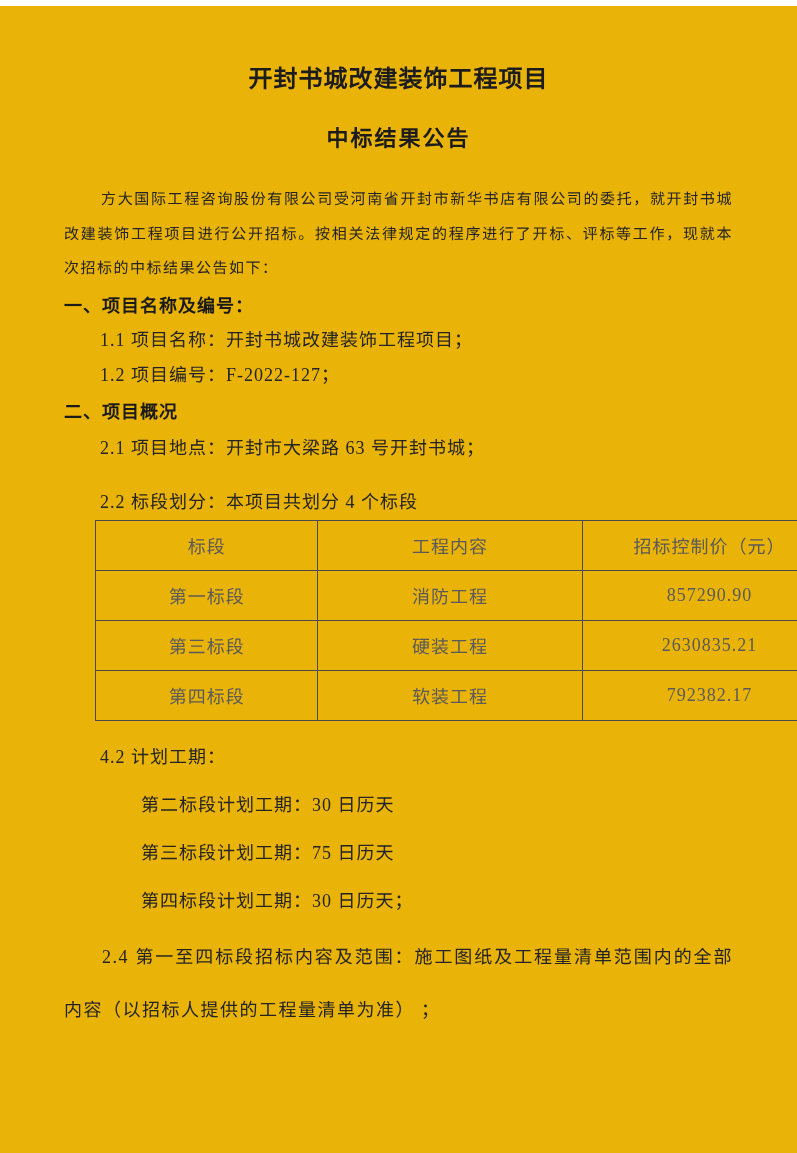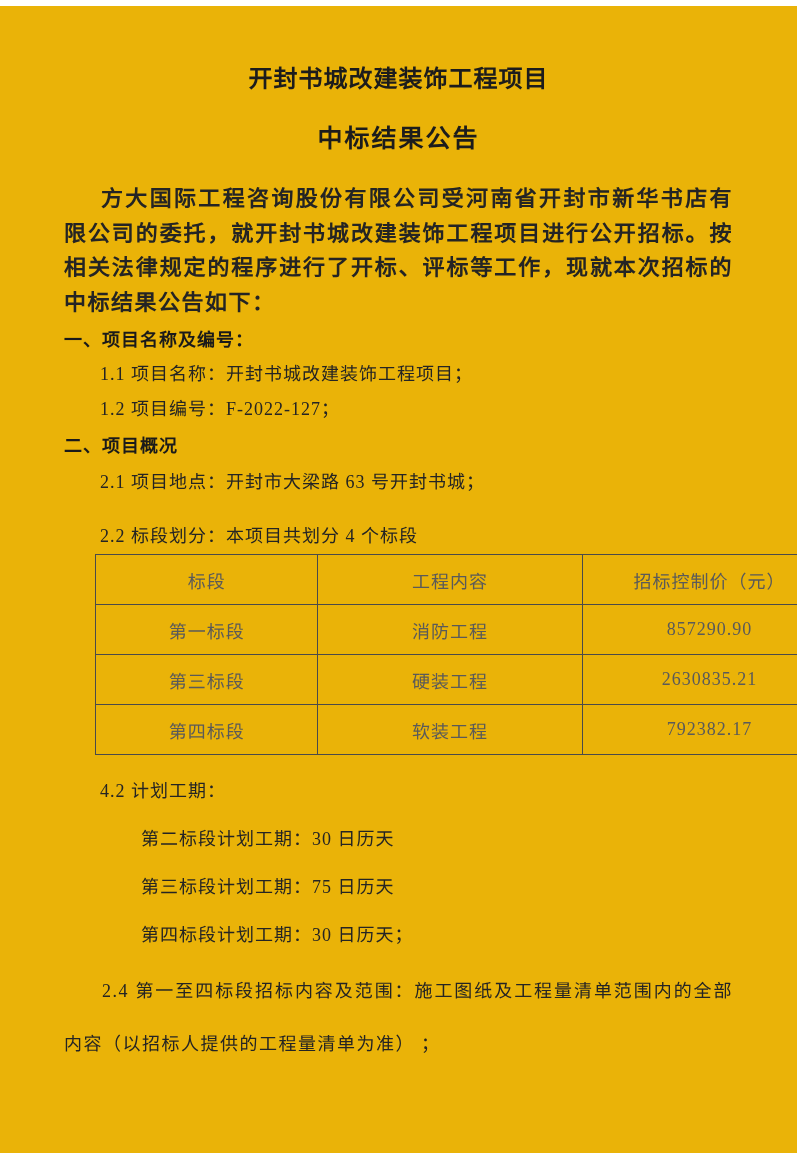--- a/index.html
+++ b/index.html
@@ -24,35 +24,34 @@
     text-align: center;
     font-size: 24px;
     font-weight: bold;
     letter-spacing: 1px;
     line-height: 30px;
     color: #1c1c1c;
   }
   .doc-subtitle {
     margin: 30px 0 0 0;
     text-align: center;
-    font-size: 25px;
+    font-size: 22px;
     font-weight: bold;
     letter-spacing: 2px;
     line-height: 30px;
     color: #1c1c1c;
   }
   .intro {
     margin: 28px 0 0 0;
-    font-size: 22px;
+    font-size: 15px;
     line-height: 34.5px;
     letter-spacing: 1.5px;
     text-indent: 37px;
     text-align: justify;
     color: #242424;
-    font-weight: bold;
   }
   .sec-heading {
     margin: 6px 0 0 0;
     font-family: "Liberation Sans", "DejaVu Sans", sans-serif;
     font-size: 18px;
     font-weight: bold;
     line-height: 28px;
     letter-spacing: 1px;
     color: #1a1a1a;
   }

